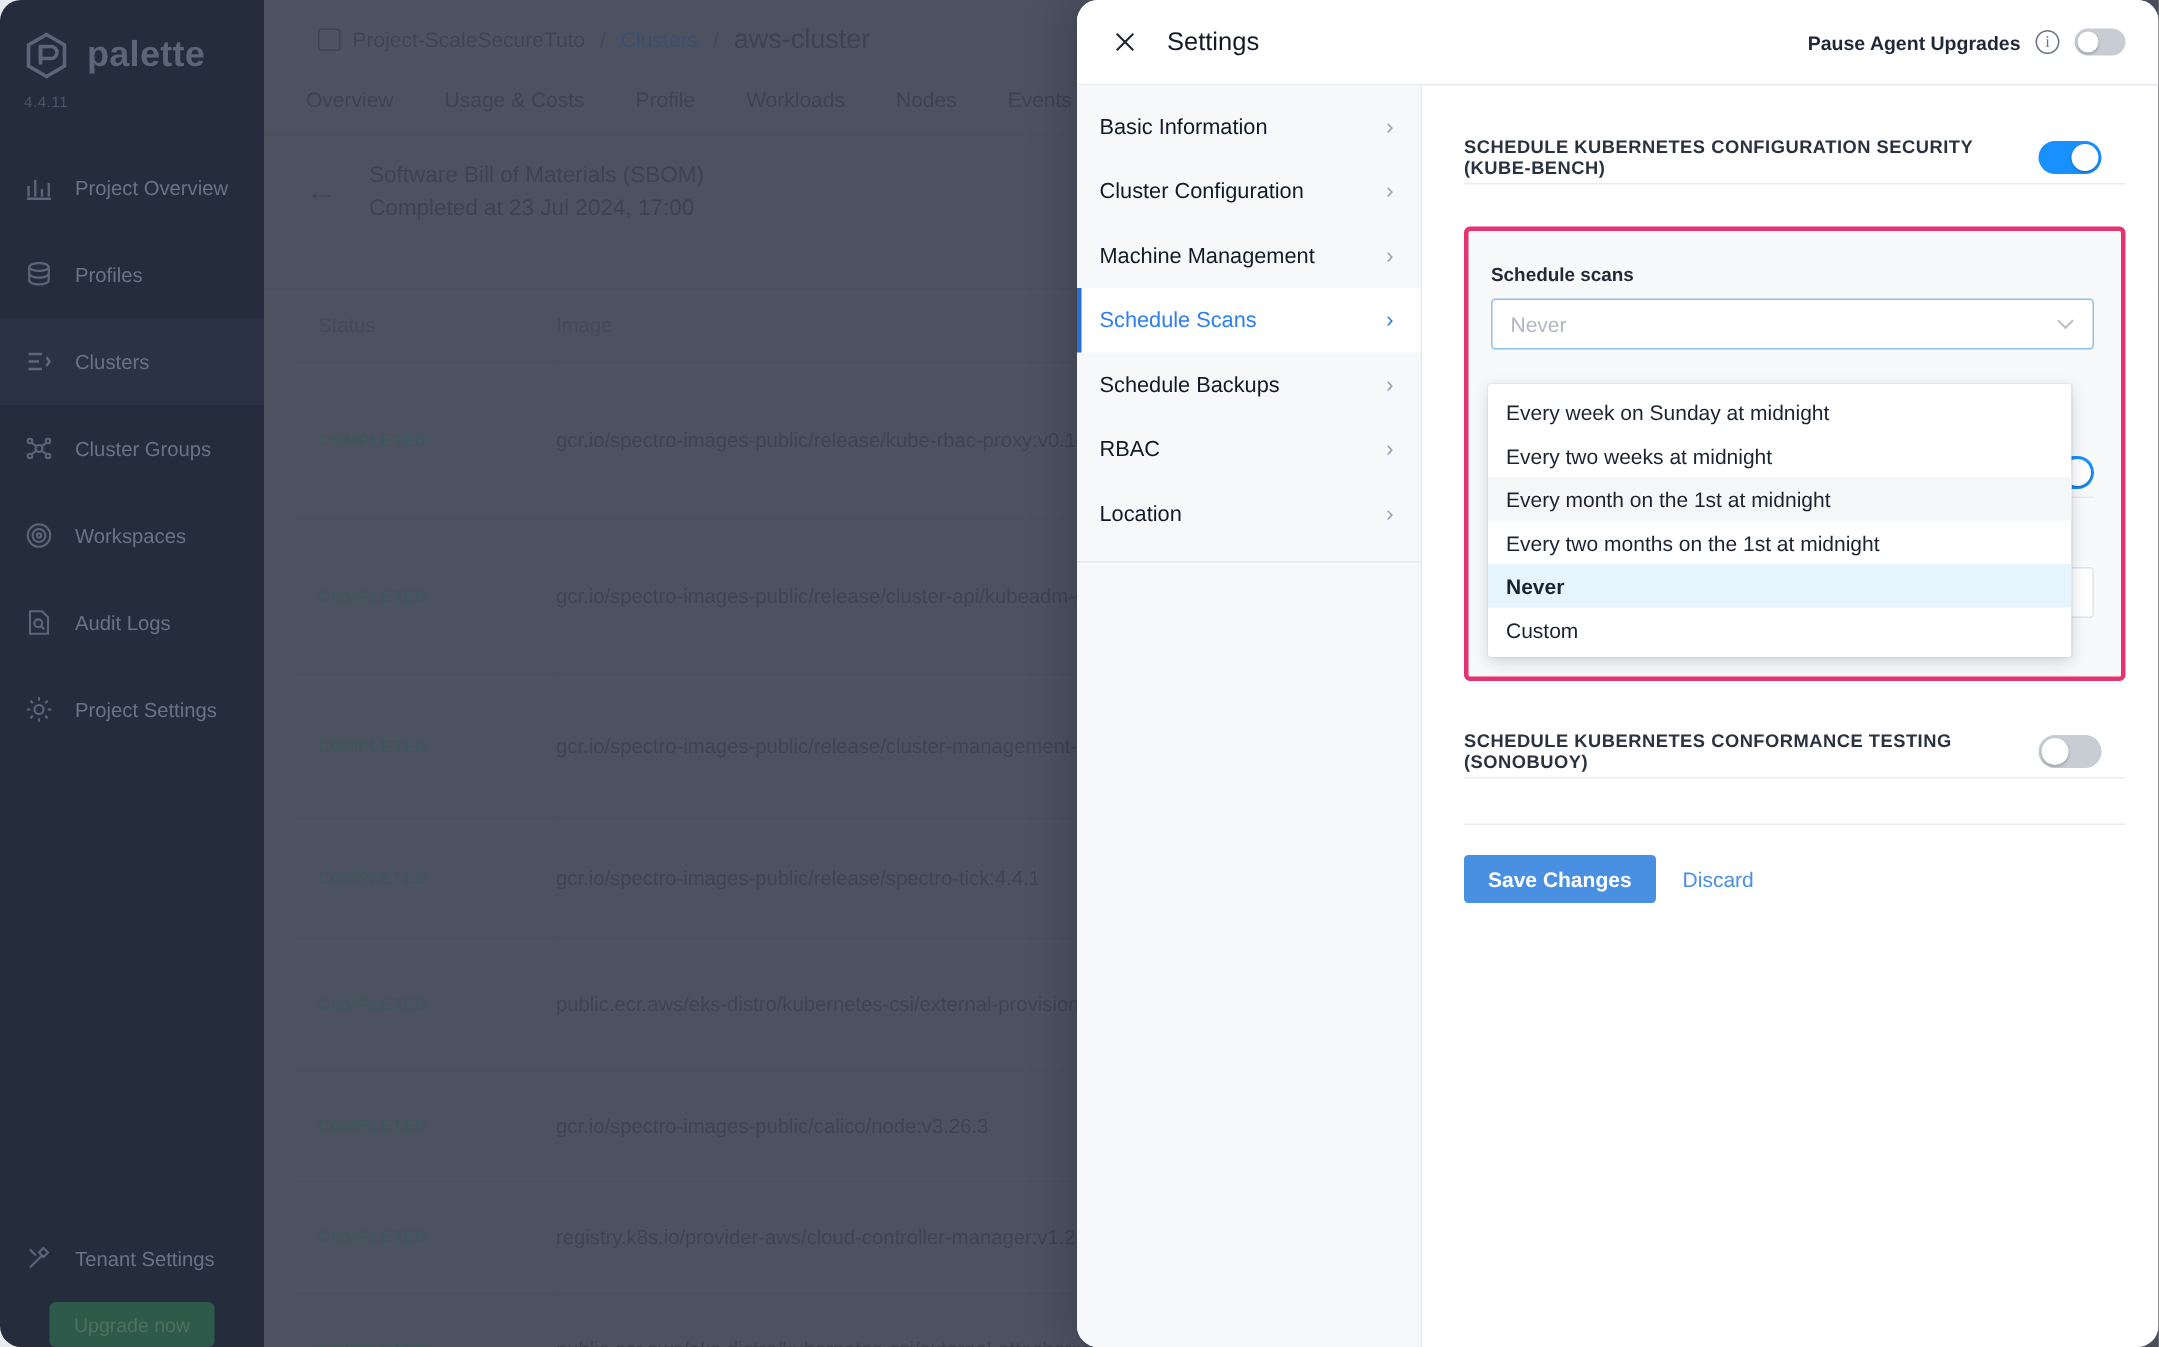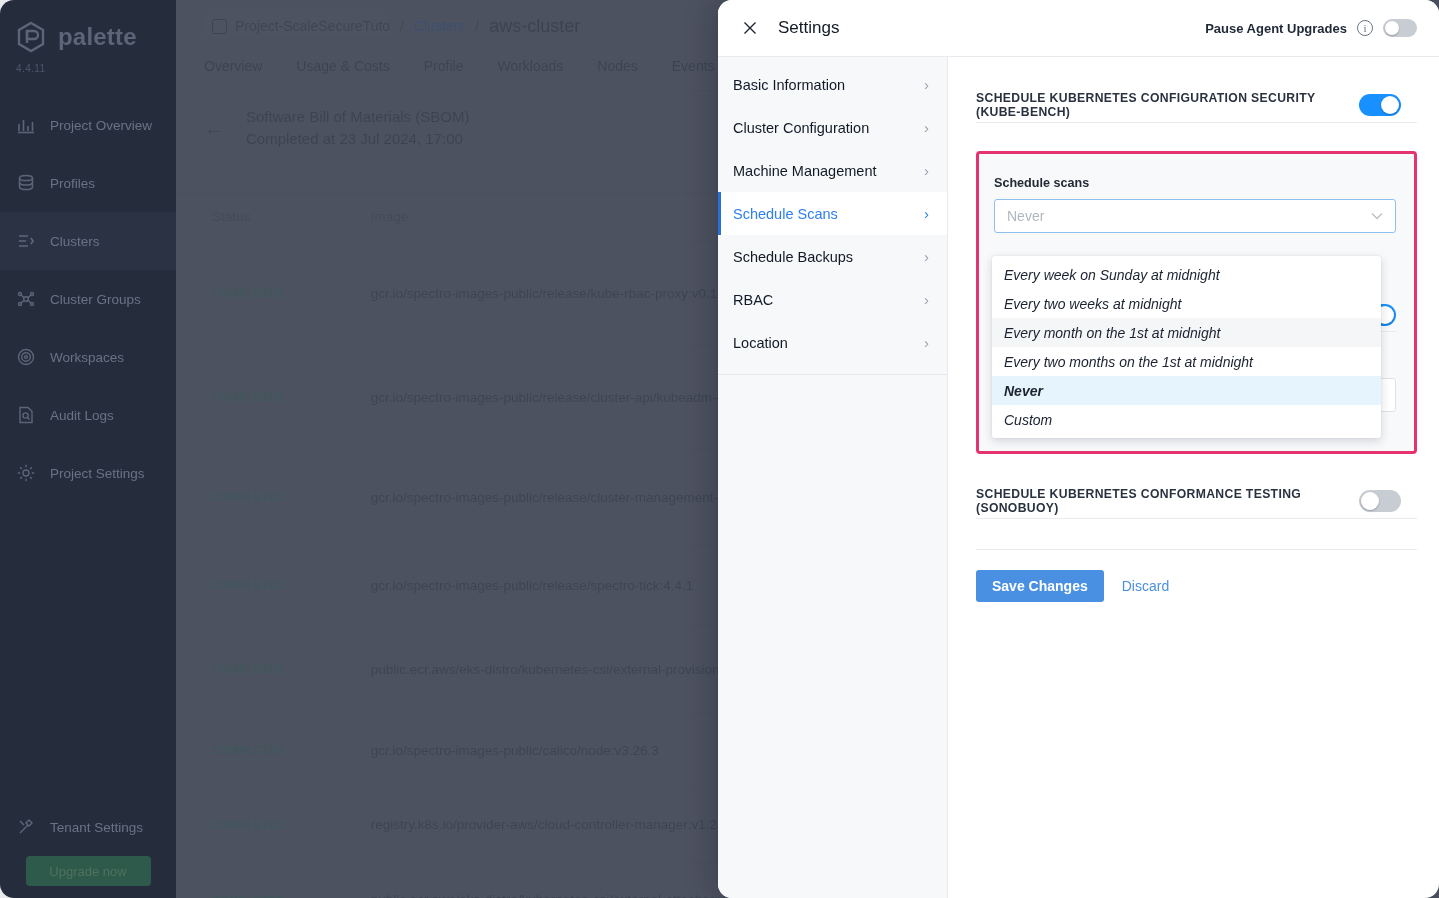--- a/index.html
+++ b/index.html
@@ -33,21 +33,21 @@
     display: flex; align-items: center; gap: 14px;
     height: 58px; padding-left: 16px; color: #6a melhor; color: #6a7285;
     font-size: 13.5px; cursor: pointer;
   }
   .sb-item.active { background: #2b3244; }
   .sb-icon { width: 20px; height: 20px; flex: 0 0 20px; opacity: .55; }
   .sb-icon svg { width: 20px; height: 20px; display: block; }
   .sb-bottom { position: absolute; left: 0; bottom: 0; width: 176px; }
   .sb-promo { text-align: center; font-size: 11.5px; color: #4e5668; line-height: 17px; padding: 0 16px 12px; }
   .sb-upgrade {
-    display: block; margin: 0 auto 12px; width: 125px; height: 30px;
+    display: block; margin: 0 auto 0; width: 110px; height: 30px;
     background: #2e5a4b; color: #50705f; border: none; border-radius: 4px;
     font-size: 13px; font-family: inherit; cursor: pointer;
   }
 
   .bg-main { position: absolute; left: 176px; top: 0; right: 0; bottom: 0; background: #6f7482; }
   .bg-main-inner { position: absolute; inset: 0; opacity: .30; }
 
   .bc { display: flex; align-items: center; gap: 10px; padding: 10px 0 0 28px; height: 42px; }
   .bc-chip {
     display: flex; align-items: center; gap: 8px; background: rgba(255,255,255,.06);
@@ -169,21 +169,21 @@
     display: flex; align-items: center; padding: 0 12px;
   }
   .ghost-select .v { font-size: 14px; color: #b2b7bf; }
 
   .dropdown {
     position: absolute; left: 13px; top: 102px; width: 389px;
     background: #fff; border-radius: 2px;
     box-shadow: 0 3px 10px rgba(20,30,45,.17), 0 0 1px rgba(20,30,45,.22);
     padding: 4px 0; z-index: 20;
   }
-  .dd-opt { height: 29px; display: flex; align-items: center; padding: 0 12px; font-size: 14px; color: #1b2230; cursor: pointer; font-style: italic; }
+  .dd-opt { height: 29px; display: flex; align-items: center; padding: 0 12px; font-size: 14px; color: #1b2230; cursor: pointer; }
   .dd-opt.hover { background: #f5f6f8; }
   .dd-opt.selected { background: #e6f4fe; font-weight: 700; }
 
   .section2 { margin-top: 29px; }
   .foot-rule { height: 1px; background: #e9ebef; margin-top: 30px; }
   .foot-actions { display: flex; align-items: center; gap: 18px; margin-top: 20px; }
   .btn-save {
     background: #4a90e2; color: #fff; border: none; border-radius: 3px;
     height: 32px; padding: 0 16px; font-size: 14px; font-family: inherit; cursor: pointer;
     font-weight: 600;

